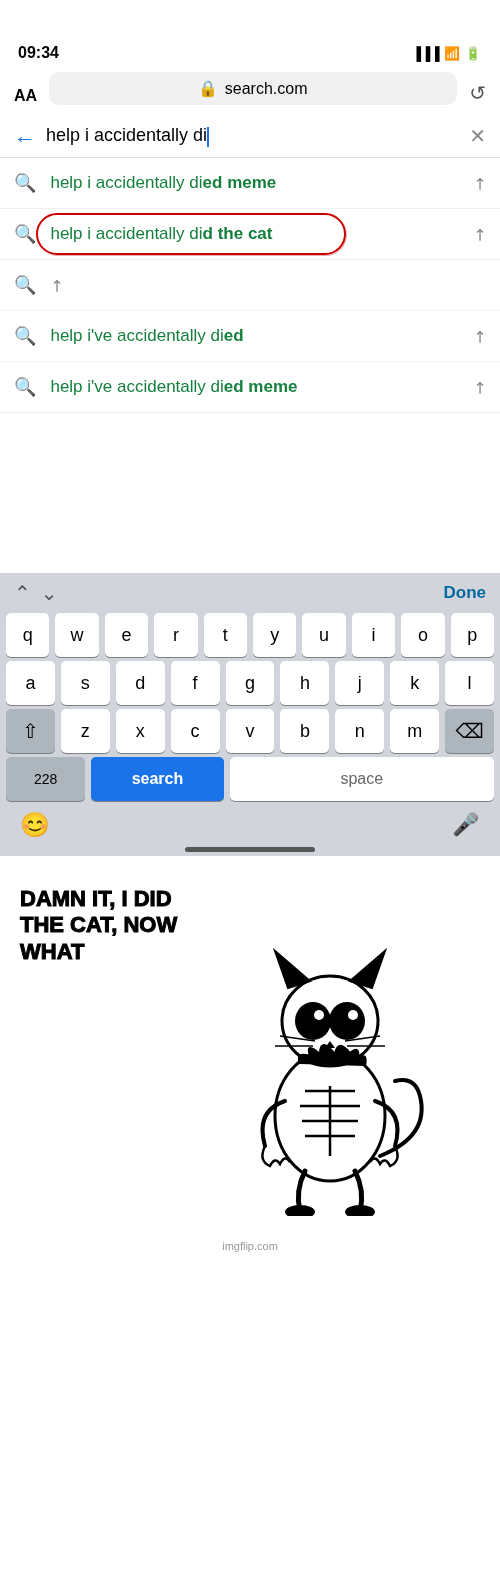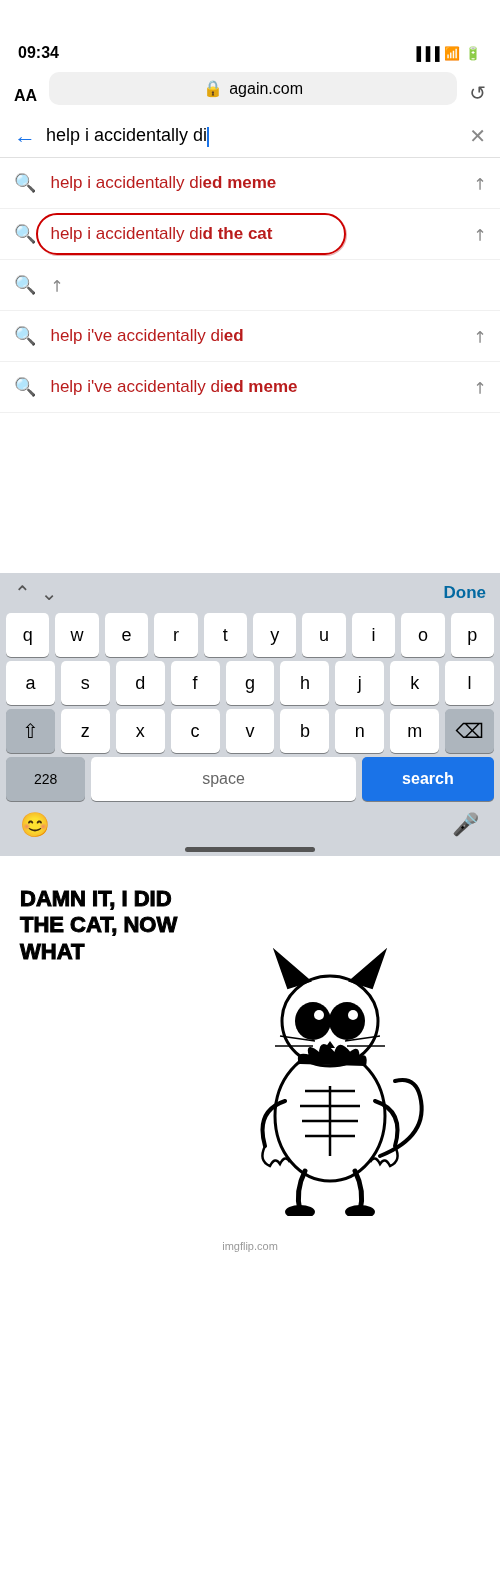--- a/index.html
+++ b/index.html
@@ -84,21 +84,21 @@
       display: flex;
       align-items: center;
       padding: 14px 14px;
       border-bottom: 1px solid #f0f0f0;
       gap: 14px;
     }
     .suggestion-item .s-icon { font-size: 18px; color: #888; flex-shrink: 0; }
     .suggestion-item .s-text {
       flex: 1;
       font-size: 17px;
-      color: #b91c1c;
+      color: #15803d;
     }
     .suggestion-item .s-text .normal { font-weight: 400; }
     .suggestion-item .s-text .bold { font-weight: 700; }
     .suggestion-item .s-arrow { font-size: 16px; color: #888; flex-shrink: 0; transform: rotate(-45deg); display: inline-block; }
 
     
     .suggestion-item.highlighted {
       position: relative;
     }
     .circle-overlay {
@@ -254,21 +254,21 @@
     <span>▐▐▐</span>
     <span>📶</span>
     <span>🔋</span>
   </div>
 </div>
 
 <div class="address-bar">
   <span class="aa">AA</span>
   <div class="url-pill">
     <span>🔒</span>
-    <span>again.com</span>
+    <span>search.com</span>
   </div>
   <span class="refresh">↺</span>
 </div>
 
 <div class="search-bar">
   <span class="back-arrow">←</span>
   <span class="search-input">
     <span>help i accidentally di</span><span class="cursor"></span>
   </span>
   <span class="x-btn">✕</span>
@@ -360,22 +360,22 @@
     <div class="key">c</div>
     <div class="key">v</div>
     <div class="key">b</div>
     <div class="key">n</div>
     <div class="key">m</div>
     <div class="key gray backspace-key">⌫</div>
   </div>
 
   <div class="keyboard-bottom-row">
     <div class="key gray" style="flex:1.2;font-size:14px;">228</div>
+    <div class="key search-key">search</div>
     <div class="key space-key">space</div>
-    <div class="key search-key">search</div>
   </div>
 
   <div class="keyboard-extra-row">
     <span class="emoji-icon">😊</span>
     <span class="mic-icon">🎤</span>
   </div>
 
   <div class="home-indicator">
     <div class="home-bar"></div>
   </div>

